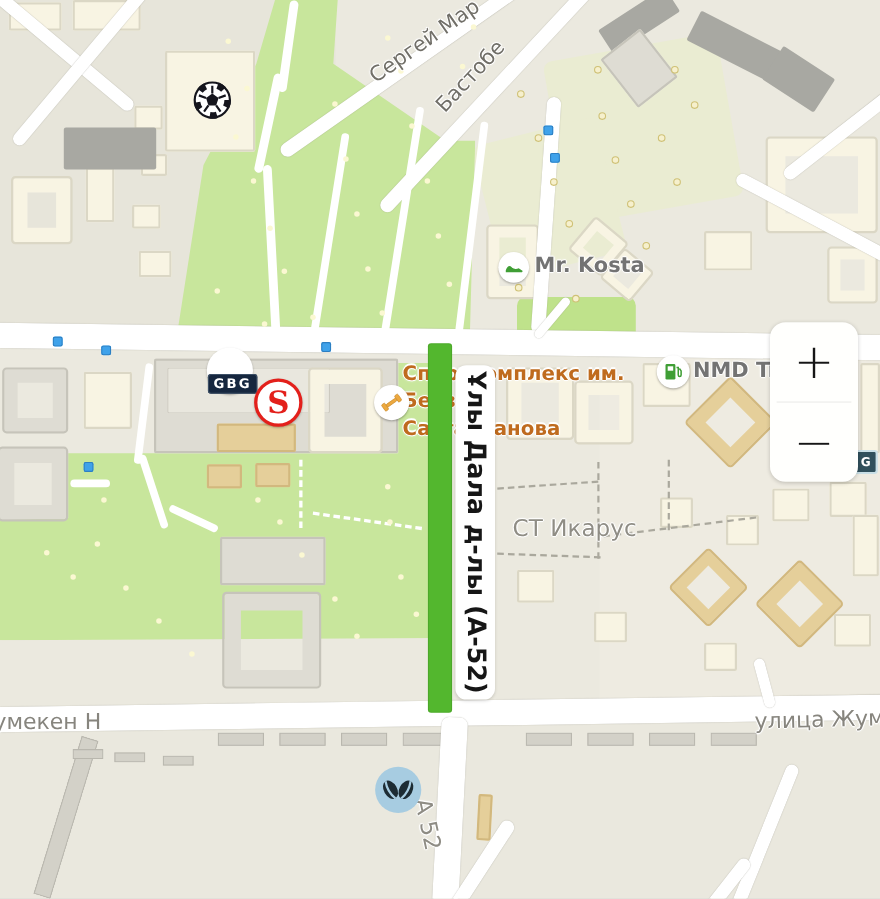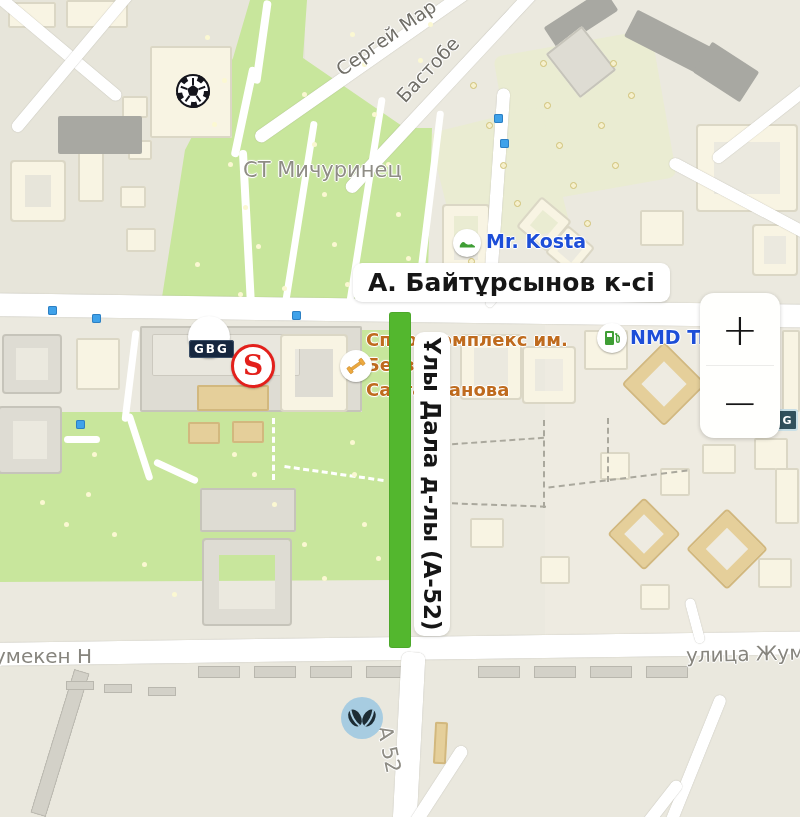--- a/index.html
+++ b/index.html
@@ -36,21 +36,21 @@
   .sbox{position:absolute;background:#fff;border-radius:9px;padding:5px 15px;font-size:25px;font-weight:bold;
         color:#161616;white-space:nowrap;z-index:7;box-shadow:0 1px 3px rgba(0,0,0,.15)}
   .vbox{position:absolute;background:#fff;border-radius:10px;z-index:7;display:flex;align-items:center;
         justify-content:center;box-shadow:0 1px 3px rgba(0,0,0,.15)}
   .vtext{transform:rotate(90deg);white-space:nowrap;font-size:23px;font-weight:bold;color:#161616}
   .glabel{position:absolute;color:#8f8d85;font-size:21px;white-space:nowrap;z-index:3}
   .stlabel{position:absolute;color:#716f68;font-size:19px;white-space:nowrap;z-index:3;transform-origin:0 50%}
   .poi-circle{position:absolute;background:#fff;border-radius:50%;z-index:6;display:flex;align-items:center;
         justify-content:center;box-shadow:0 1px 2px rgba(0,0,0,.3)}
   .poi-text{position:absolute;white-space:nowrap;z-index:6;font-weight:bold}
-  .green{color:#1d4ed8;font-size:19px}
+  .green{color:#737373;font-size:19px}
   .orange{position:absolute;color:#bf6b1e;font-size:18px;line-height:25px;font-weight:bold;z-index:3;white-space:nowrap}
   .slogo{position:absolute;width:44px;height:44px;border-radius:50%;background:#fff;border:3px solid #e3201b;
         box-sizing:border-box;display:flex;align-items:center;justify-content:center;z-index:6;
         box-shadow:0 1px 2px rgba(0,0,0,.25)}
   .slogo span{font-family:"DejaVu Serif","Liberation Serif",serif;font-weight:bold;font-size:28px;color:#e3201b;line-height:1}
   .gbgbadge{position:absolute;background:#16273f;color:#fff;font-size:12px;font-weight:bold;letter-spacing:2px;
         padding:2px 5px;border-radius:3px;z-index:6;box-shadow:inset 0 0 0 1px #3c4f66}
   .glogo{position:absolute;width:18px;height:18px;background:#31505c;border:2px solid #c9dfe6;border-radius:3px;
         box-sizing:content-box;color:#fff;font-size:11px;font-weight:bold;display:flex;align-items:center;
         justify-content:center;z-index:8}
@@ -289,28 +289,27 @@
         <ellipse cx="15" cy="22" rx="6" ry="9" fill="#1d2c34"></ellipse>
         <path d="M15 13q-3.5 9 0 18" stroke="#a7cce1" stroke-width="2" fill="none"></path>
       </g>
       <g transform="rotate(28 29 22)">
         <ellipse cx="29" cy="22" rx="6" ry="9" fill="#1d2c34"></ellipse>
         <path d="M29 13q3.5 9 0 18" stroke="#a7cce1" stroke-width="2" fill="none"></path>
       </g>
     </svg>
   </div>
 
-  <div class="glabel halo" style="left:243px;top:158px">СТ Мичуринец</div>
+  <div class="glabel halo" style="left:466px;top:468px">СТ Икарус</div>
   <div class="glabel halo" style="left:686px;top:641px;font-size:20px;color:#87857e;transform:rotate(-1.5deg)">улица Жумекена</div>
   <div class="glabel halo" style="left:-6px;top:644px;font-size:20px;color:#87857e">умекен Н</div>
   <div class="stlabel halo" style="left:338px;top:60px;transform:rotate(-35deg)">Сергей Мар</div>
   <div class="stlabel halo" style="left:400px;top:88px;transform:rotate(-47deg)">Бастобе</div>
   <div class="stlabel halo" style="left:384px;top:714px;transform:rotate(78deg);font-size:21px;color:#8e8c84">А 52</div>
 
-  <div class="sbox" style="left:353px;top:263px">А. Байтұрсынов к-сі</div>
   <div class="vbox" style="left:414px;top:332px;width:36px;height:304px">
     <span class="vtext">Ұлы Дала д-лы (А-52)</span>
   </div>
 
   <div class="glogo" style="left:776px;top:409px">G</div>
 
   <div class="zoomctl" style="left:700px;top:293px">
     <div class="zbtn">+</div>
     <div class="zdiv"></div>
     <div class="zbtn">−</div>

